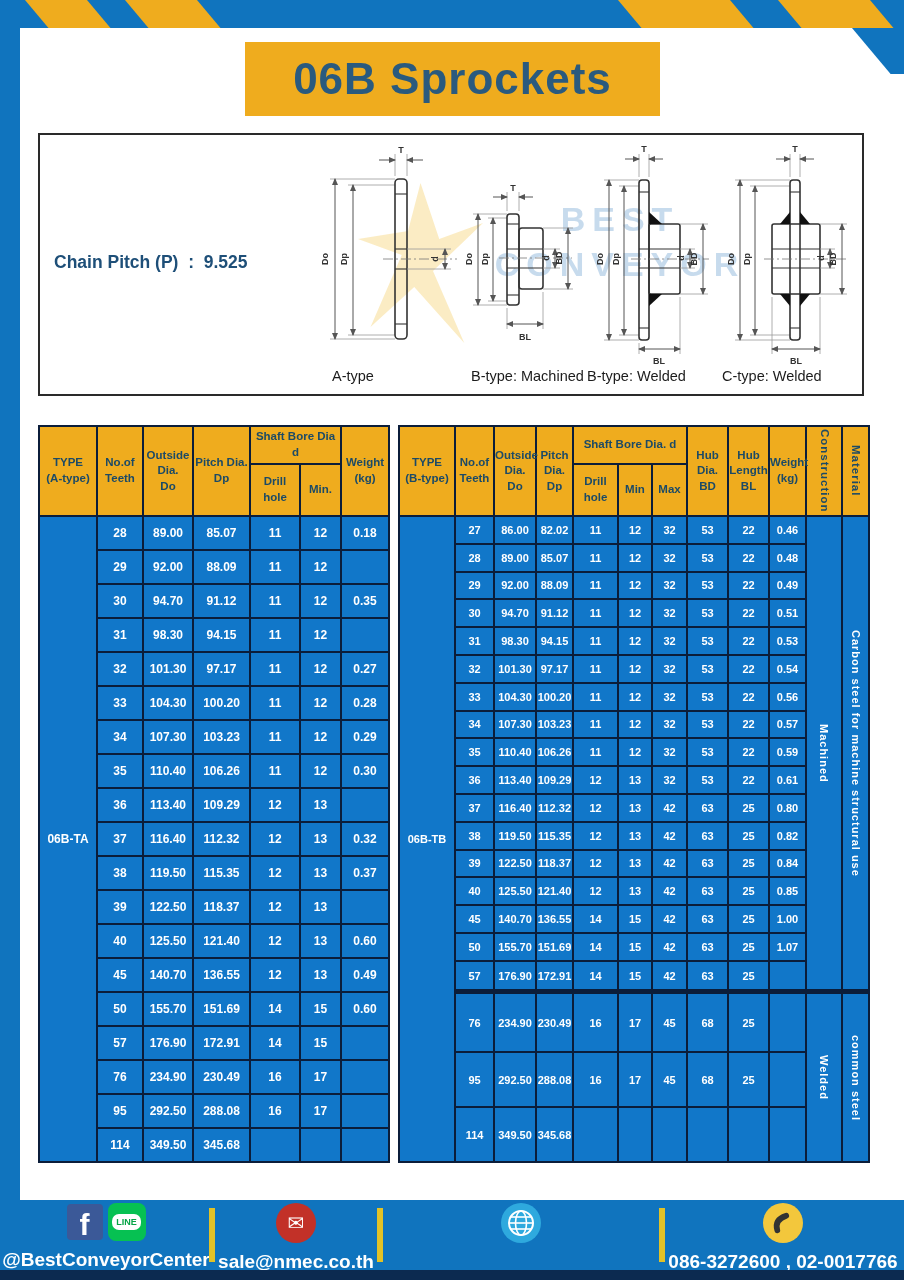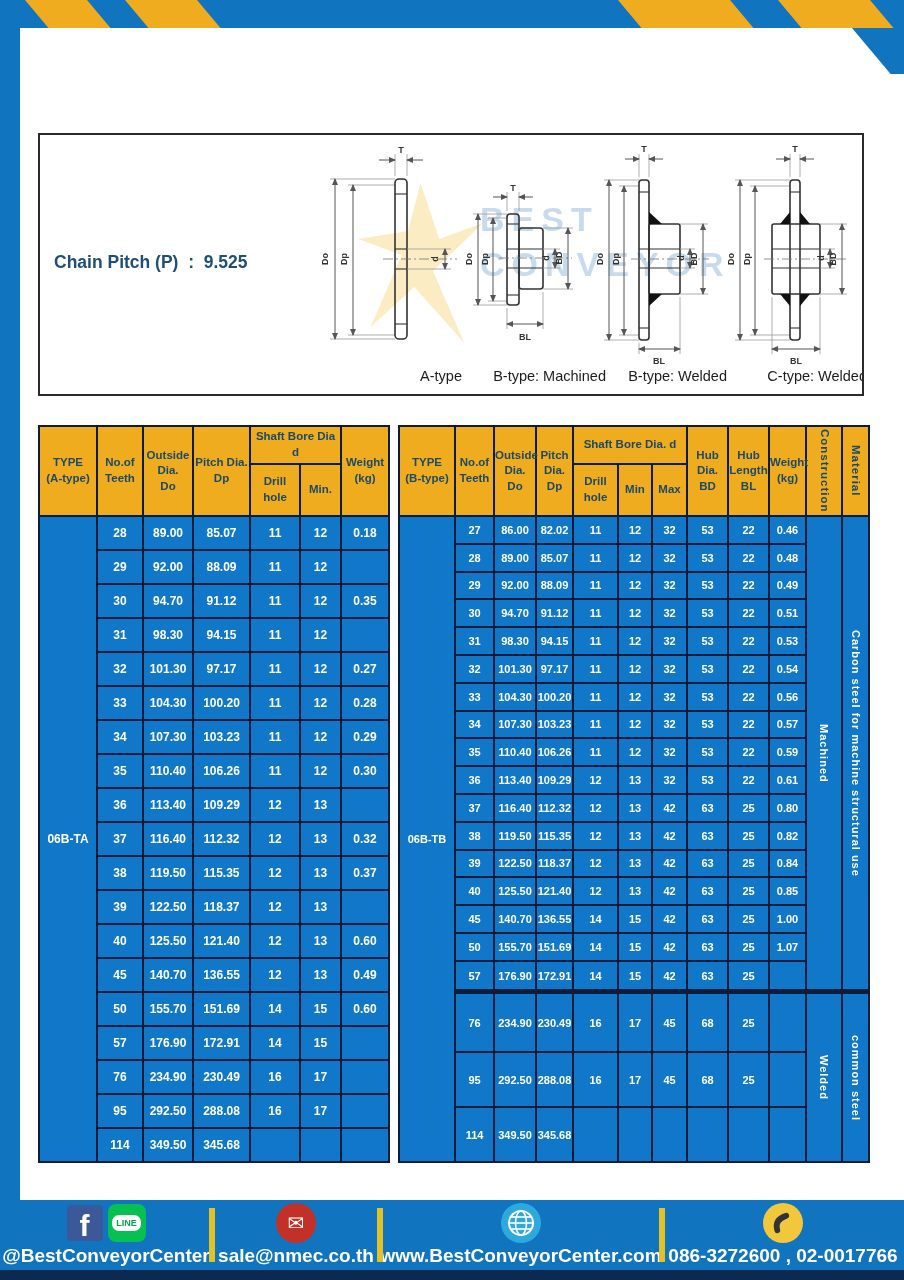--- a/index.html
+++ b/index.html
@@ -14,27 +14,27 @@
          transform:skewX(40deg);transform-origin:top left}
   
   .title-box{position:absolute;left:245px;top:42px;width:415px;height:74px;background:#EFAC1E;
              display:flex;align-items:center;justify-content:center}
   .title-box h1{margin:0;font-size:44px;font-weight:bold;color:#2A5A7E;letter-spacing:1px}
   
   .diagram-panel{position:absolute;left:38px;top:133px;width:822px;height:259px;background:#fff;
                  border:2px solid #2a2a2a;overflow:hidden}
   .watermark-logo{position:absolute;left:318px;top:48px;width:125px;height:160px;background:rgba(242,192,60,.30);
                   clip-path:polygon(50% 0,65% 35%,100% 25%,60% 55%,85% 100%,45% 65%,10% 90%,35% 45%,0 35%,40% 30%)}
-  .watermark-text{position:absolute;left:440px;top:62px;width:280px;text-align:left;
+  .watermark-text{position:absolute;left:440px;top:62px;width:280px;text-align:center;
                   font-size:34px;line-height:45px;font-weight:bold;letter-spacing:7px;
                   color:rgba(130,175,215,.45)}
   .specs{position:absolute;left:14px;top:62px;color:#1E4F78;font-size:17.5px;font-weight:bold;
          line-height:26px;white-space:pre}
   .diag{position:absolute}
-  .caption{position:absolute;top:233px;font-size:14.5px;color:#1c1c1c;text-align:right}
+  .caption{position:absolute;top:233px;font-size:14.5px;color:#1c1c1c;text-align:left}
   .part{fill:none;stroke:#333;stroke-width:1.6}
   .pline{stroke:#333;stroke-width:1.1}
   .dim{stroke:#555;stroke-width:1;fill:none}
   .ext{stroke:#999;stroke-width:.8}
   .cl{stroke:#777;stroke-width:.8;stroke-dasharray:10 3 2 3}
   .weld{fill:#111}
   .diag text{font-family:"Liberation Sans",sans-serif;font-size:9px;font-weight:bold;fill:#333}
   
   .table-wrap{position:absolute;top:425px}
   .wrap-a{left:38px;width:350px}
@@ -50,21 +50,21 @@
   td.constr-cell{font-size:12px}
   td.material-cell{font-size:11px}
   tr.sec-break td{border-top:5px solid #0B1D3A}
   
   .footer{position:absolute;left:0;top:1200px;width:904px;height:70px;background:#1074BE}
   .footer-group{position:absolute;top:0;height:70px;display:flex;flex-direction:column;
                 align-items:center;justify-content:flex-start}
   .fg1{left:0;width:212px}.fg2{left:212px;width:168px}.fg3{left:380px;width:282px}.fg4{left:662px;width:242px}
   .footer-divider{position:absolute;top:8px;width:6px;height:54px;background:#E2C227}
   .fd1{left:209px}.fd2{left:377px}.fd3{left:659px}
-  .footer-label{color:#fff;font-size:19px;font-weight:bold;margin-top:2px;white-space:nowrap}
+  .footer-label{color:#fff;font-size:19px;font-weight:bold;margin-top:8px;white-space:nowrap}
   .icon-row{display:flex;gap:5px;align-items:center;height:40px;margin-top:3px}
   .fb-icon{width:36px;height:36px;background:#3B5998;border-radius:4px;color:#fff;display:flex;
            align-items:flex-end;justify-content:center;font-size:30px;font-weight:bold;line-height:30px;overflow:hidden}
   .line-icon{width:38px;height:38px;background:#06C152;border-radius:8px;display:flex;align-items:center;justify-content:center}
   .line-bubble{background:#fff;border-radius:7px;padding:3px 4px;color:#06A446;font-size:9px;font-weight:bold}
   .circle-icon{width:40px;height:40px;border-radius:50%;display:flex;align-items:center;justify-content:center}
   .mail-icon{background:#C23128;color:#fff;font-size:20px}
   .globe-icon{background:#2EA9DE}
   .phone-icon{background:#F3C73C}
   .bottom-strip{position:absolute;left:0;top:1270px;width:904px;height:10px;background:#0C2A50}
@@ -76,20 +76,23 @@
 
   <div class="top-band">
     <div class="stripe" style="left:25px;width:62px"></div>
     <div class="stripe" style="left:125px;width:72px"></div>
     <div class="stripe" style="left:618px;width:112px"></div>
     <div class="stripe" style="left:778px;width:92px"></div>
   </div>
   <div class="left-edge"></div>
   <div class="wedge"></div>
 
+  <div class="title-box">
+    <h1>06B Sprockets</h1>
+  </div>
 
   <div class="diagram-panel">
     <div class="watermark-logo"></div>
     <div class="watermark-text">
       <div>BEST</div>
       <div>CONVEYOR</div>
     </div>
 
     <div class="specs">
       <div>Chain Pitch (P)  :  9.525</div>
@@ -747,21 +750,20 @@
         <div class="circle-icon globe-icon">
           <svg width="30" height="30" viewBox="0 0 30 30">
             <circle cx="15" cy="15" r="12" fill="none" stroke="#fff" stroke-width="2"></circle>
             <ellipse cx="15" cy="15" rx="5.5" ry="12" fill="none" stroke="#fff" stroke-width="1.6"></ellipse>
             <line x1="3" y1="15" x2="27" y2="15" stroke="#fff" stroke-width="1.6"></line>
             <line x1="5" y1="9" x2="25" y2="9" stroke="#fff" stroke-width="1.6"></line>
             <line x1="5" y1="21" x2="25" y2="21" stroke="#fff" stroke-width="1.6"></line>
           </svg>
         </div>
       </div>
-      <div class="footer-label">www.BestConveyorCenter.com</div>
     </div>
     <div class="footer-group fg4">
       <div class="icon-row">
         <div class="circle-icon phone-icon">
           <svg width="26" height="26" viewBox="0 0 32 32">
             <path d="M9 25 Q5 12 20 7" fill="none" stroke="#333" stroke-width="7" stroke-linecap="round"></path>
           </svg>
         </div>
       </div>
       <div class="footer-label">086-3272600 , 02-0017766</div>

